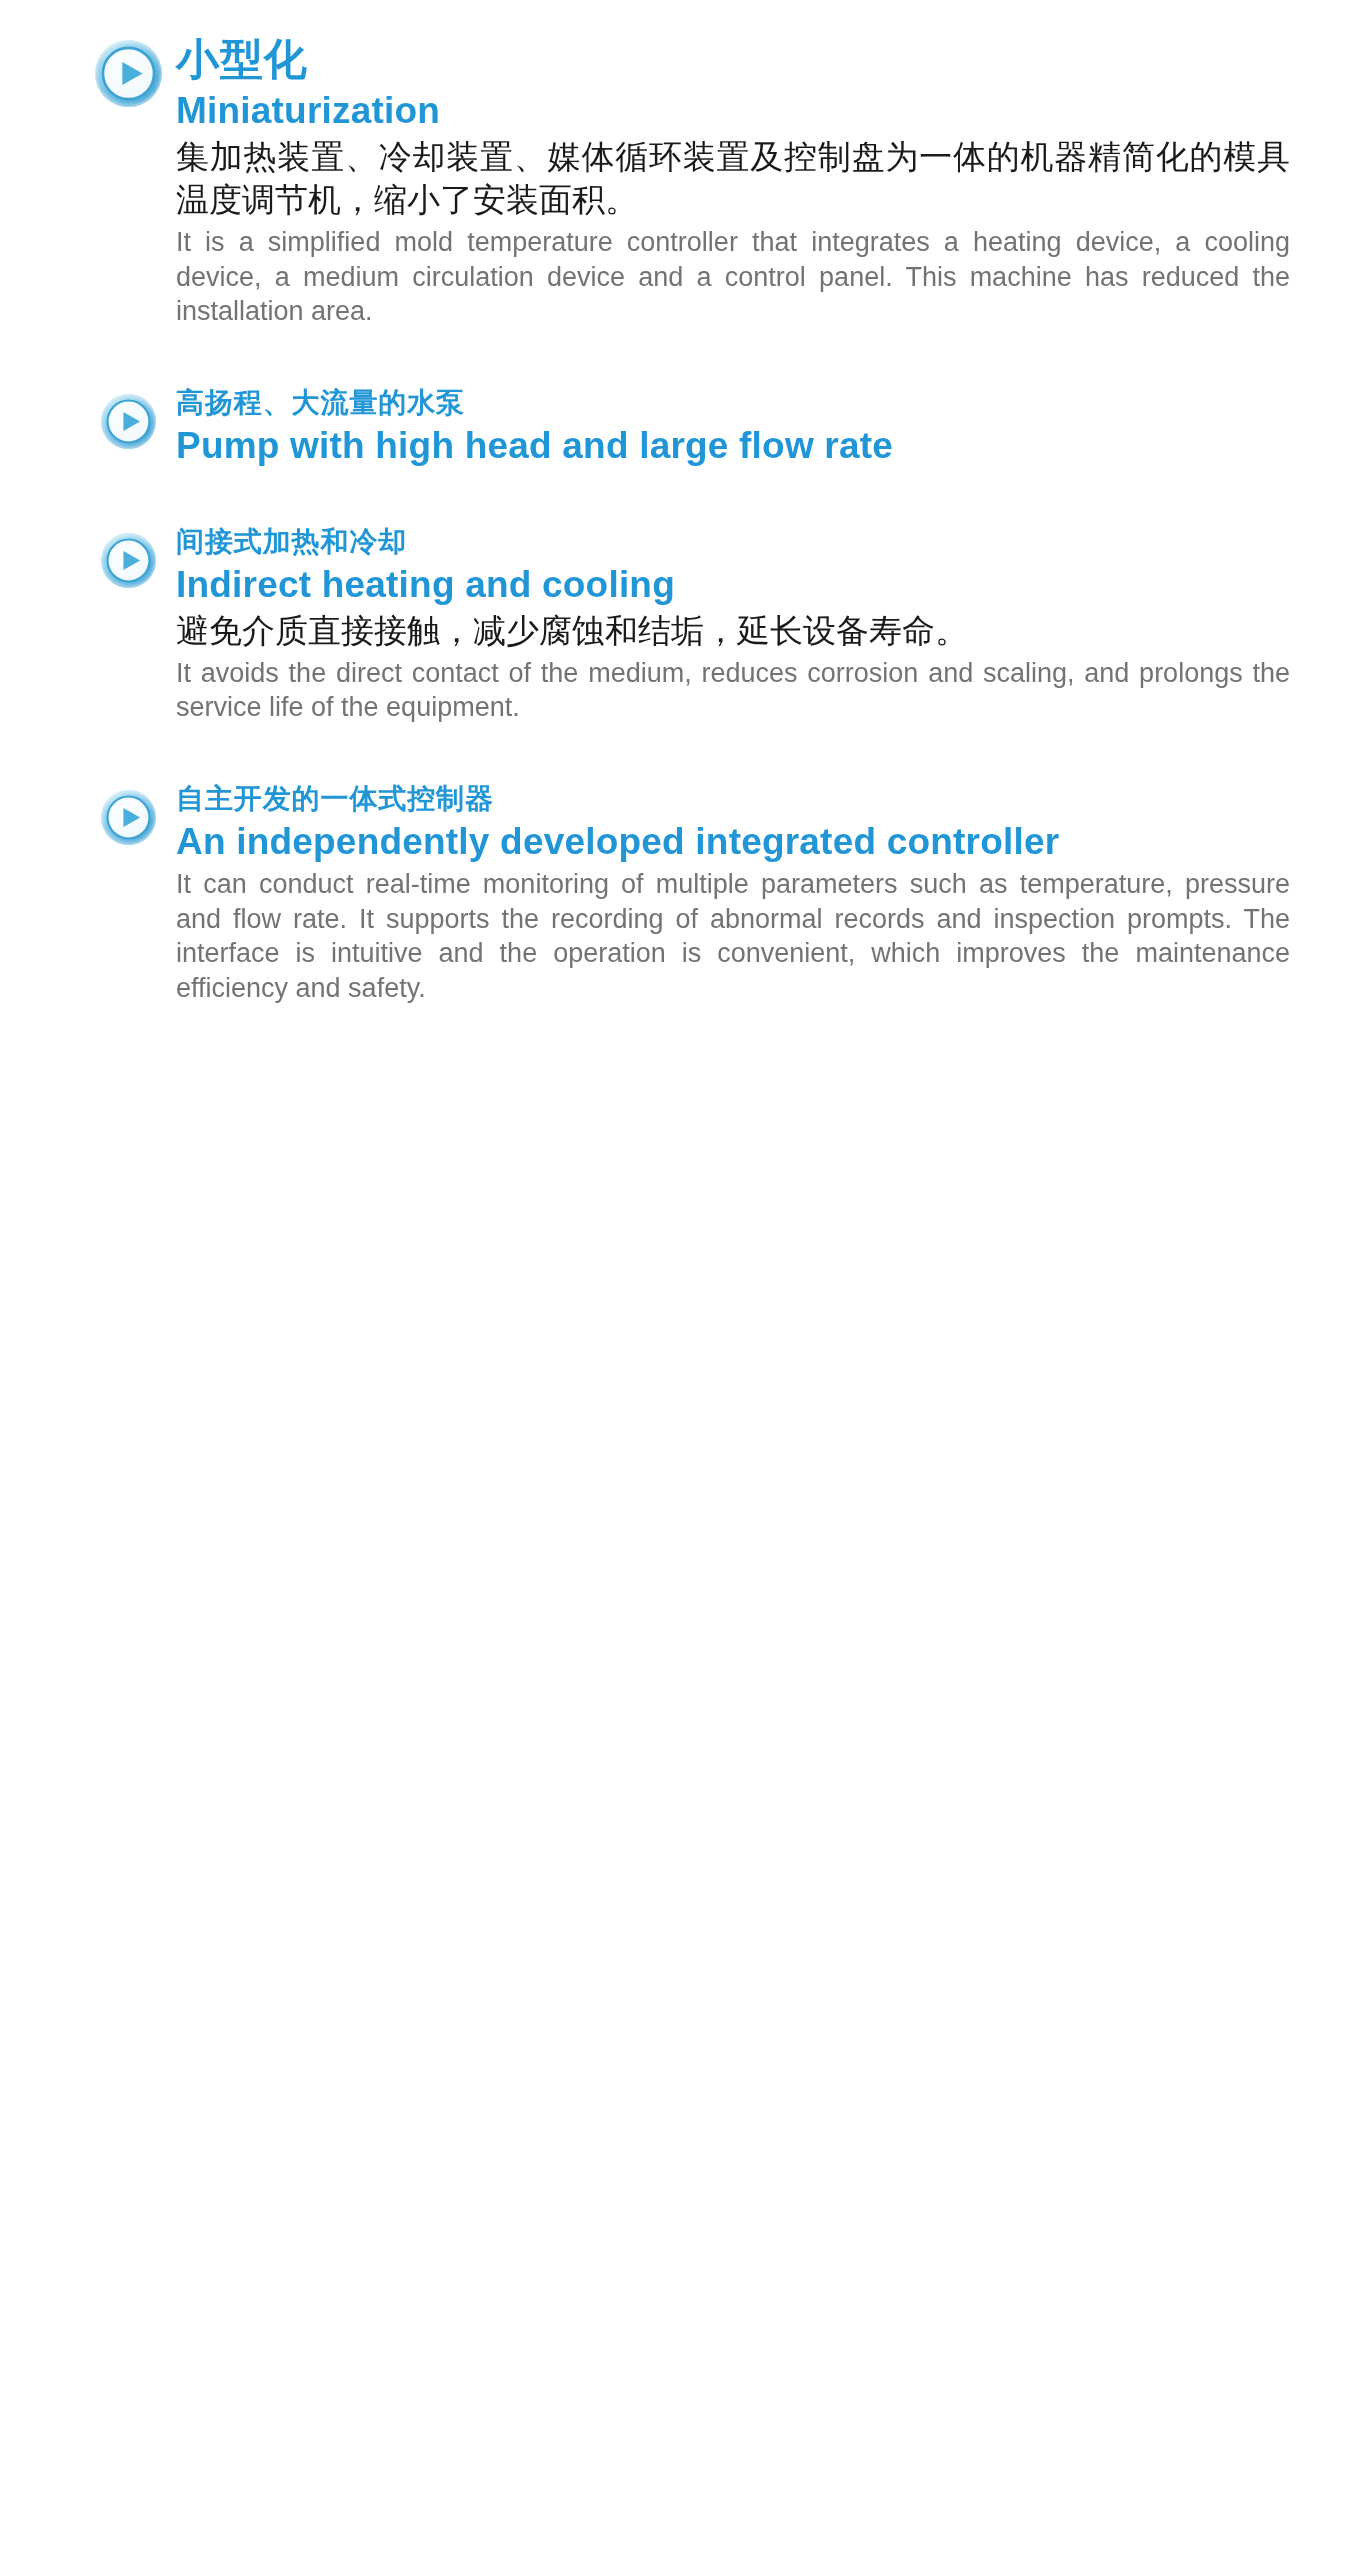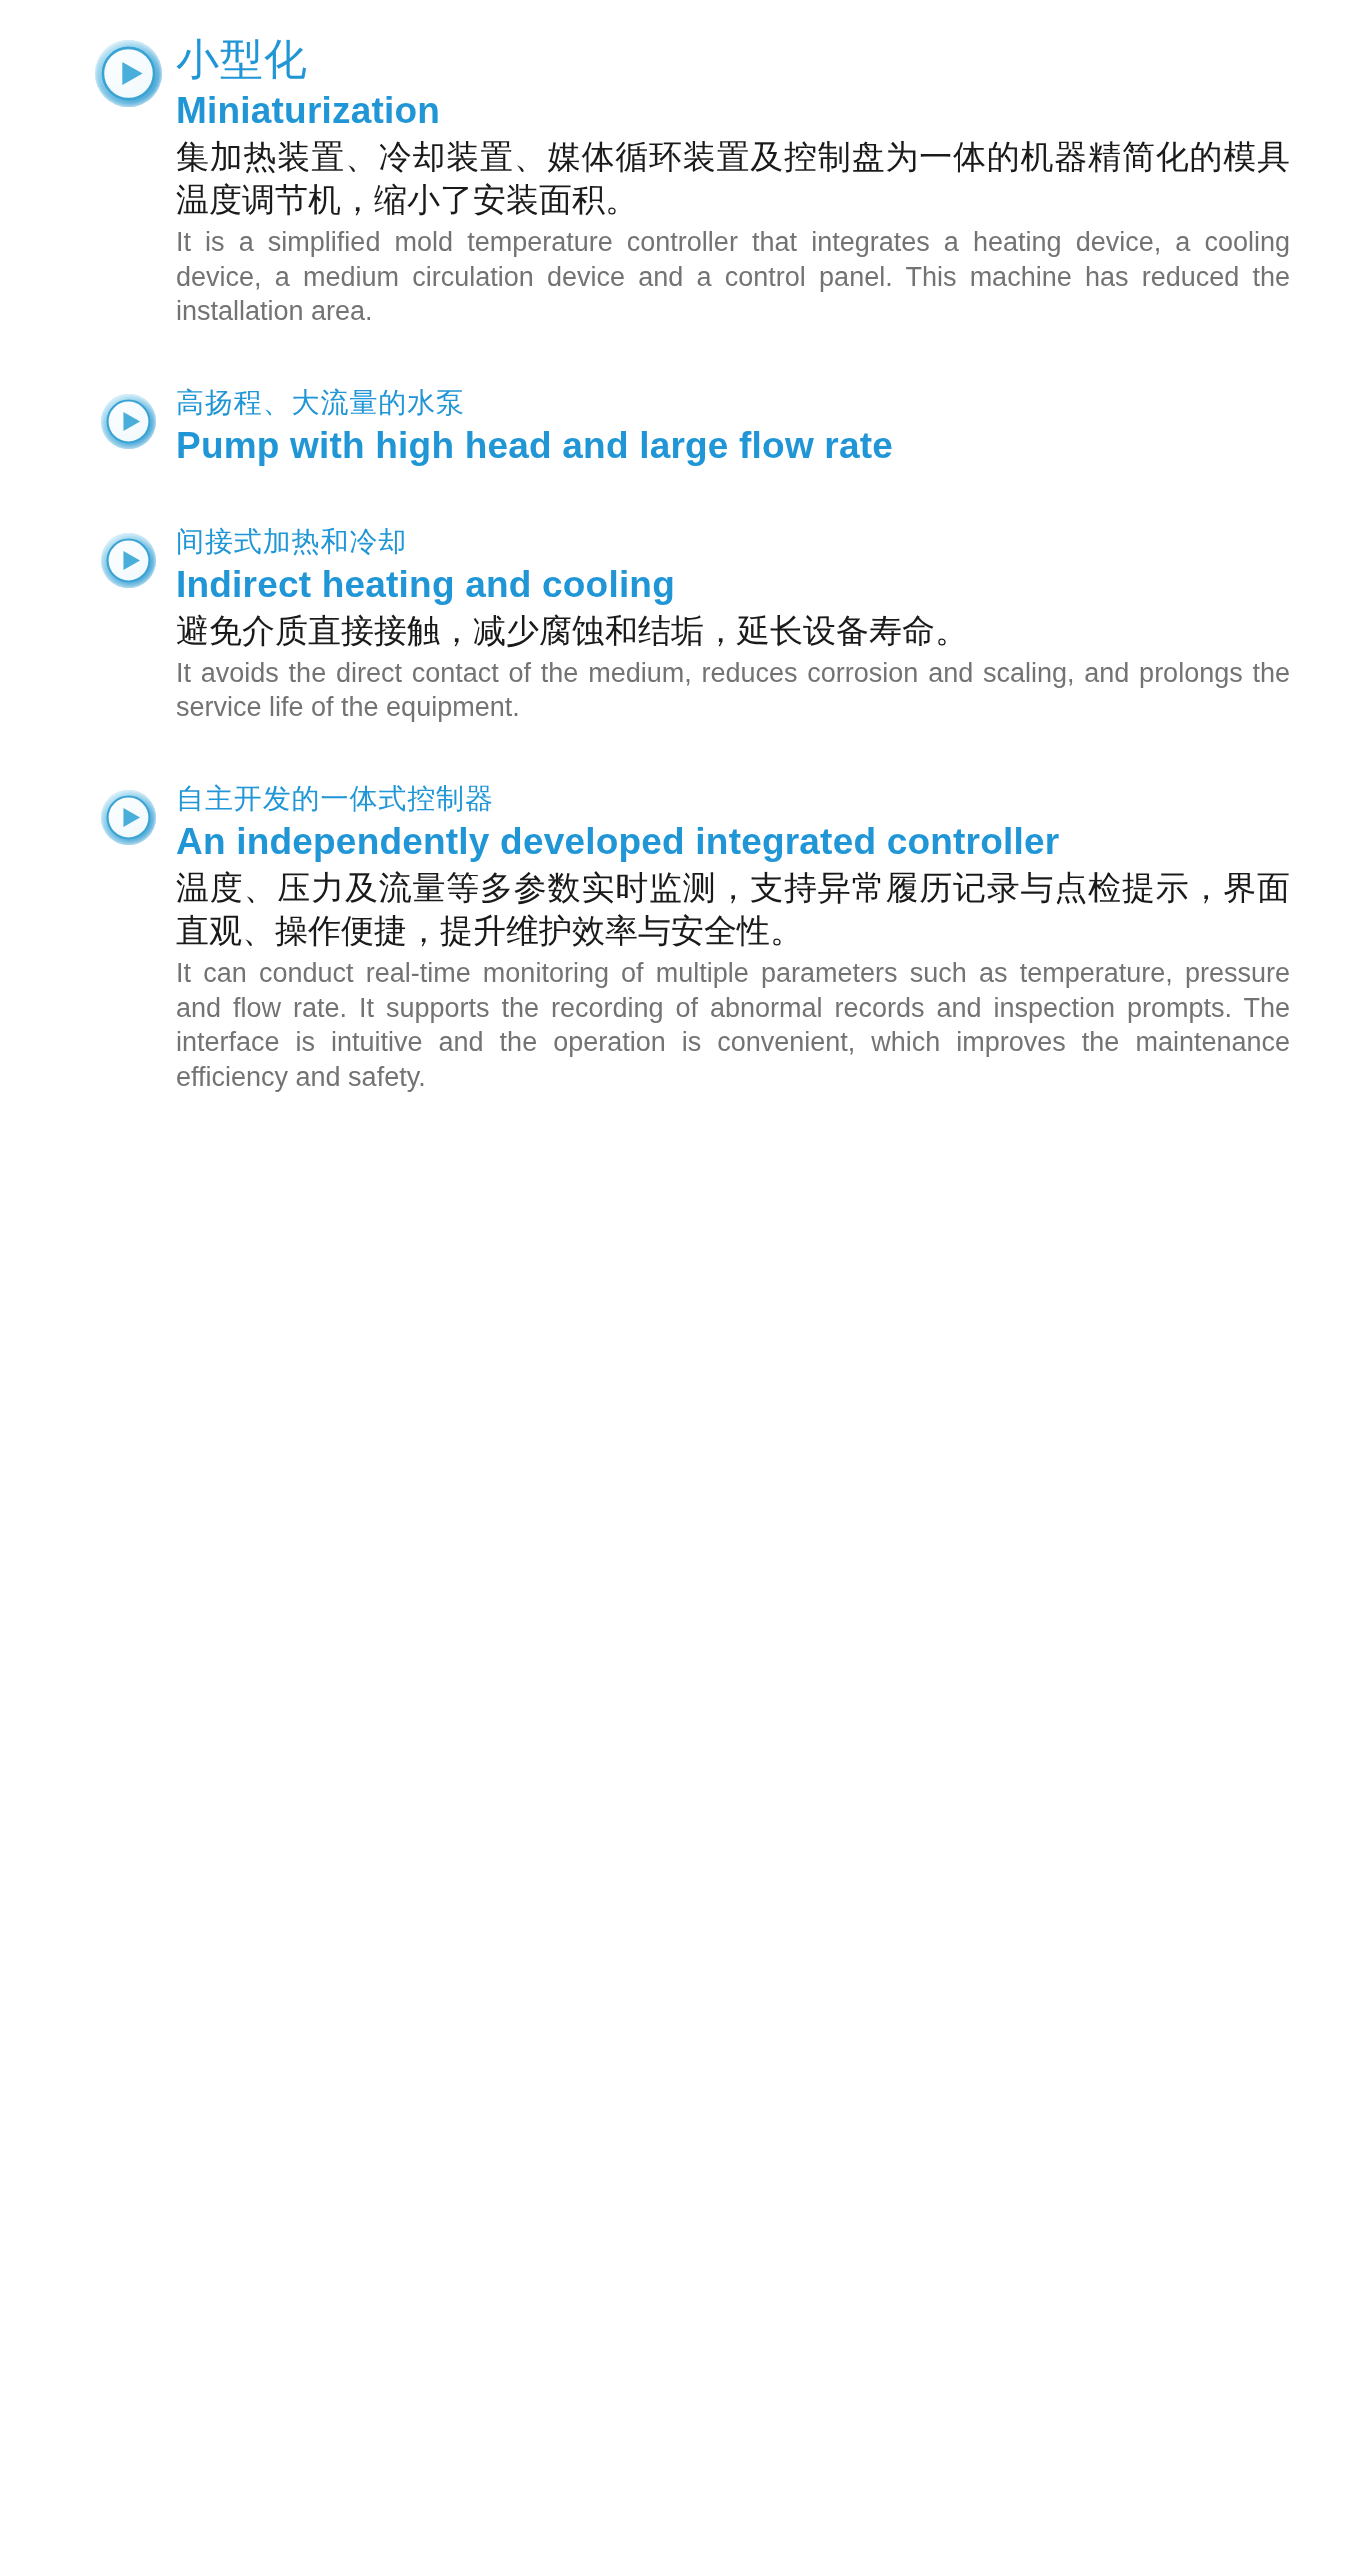--- a/index.html
+++ b/index.html
@@ -65,21 +65,21 @@
   }
   .feature.small .feature-head {
     padding-left: 123px;
     min-height: 62px;
   }
 
   .title-cn {
     margin: 0;
     font-size: 43px;
     line-height: 1.12;
-    font-weight: normal;
+    font-weight: bold;
     color: #2196d6;
     letter-spacing: 0.9px;
   }
   .feature.small .title-cn {
     font-size: 28px;
   }
   .title-en {
     margin: 7px 0 0 0;
     font-size: 37px;
     line-height: 1.15;
@@ -173,19 +173,18 @@
         <svg viewBox="0 0 76 76" aria-hidden="true">
           <circle cx="38" cy="38" r="29" fill="#ffffff" opacity="0.92"></circle>
           <circle cx="38" cy="38" r="29" fill="none" stroke="#3aa3d4" stroke-width="3"></circle>
           <polygon points="31,25 54,38 31,51" fill="#4aaedb"></polygon>
         </svg>
       </span>
       <h2 class="title-cn">自主开发的一体式控制器</h2>
       <h3 class="title-en">An independently developed integrated controller</h3>
     </div>
     <div class="body-wrap">
-      <p class="body-cn">温度、压力及流量等多参数实时监测，支持异常履历记录与点检提示，界面直观、操作便捷，提升维护效率与安全性。</p>
       <p class="body-en justify-all">It can conduct real-time monitoring of multiple parameters such as temperature, pressure and flow rate. It supports the recording of abnormal records and inspection prompts. The interface is intuitive and the operation is convenient, which improves the maintenance efficiency and safety.</p>
     </div>
   </section>
 
 </div>
 
 
 </body></html>

